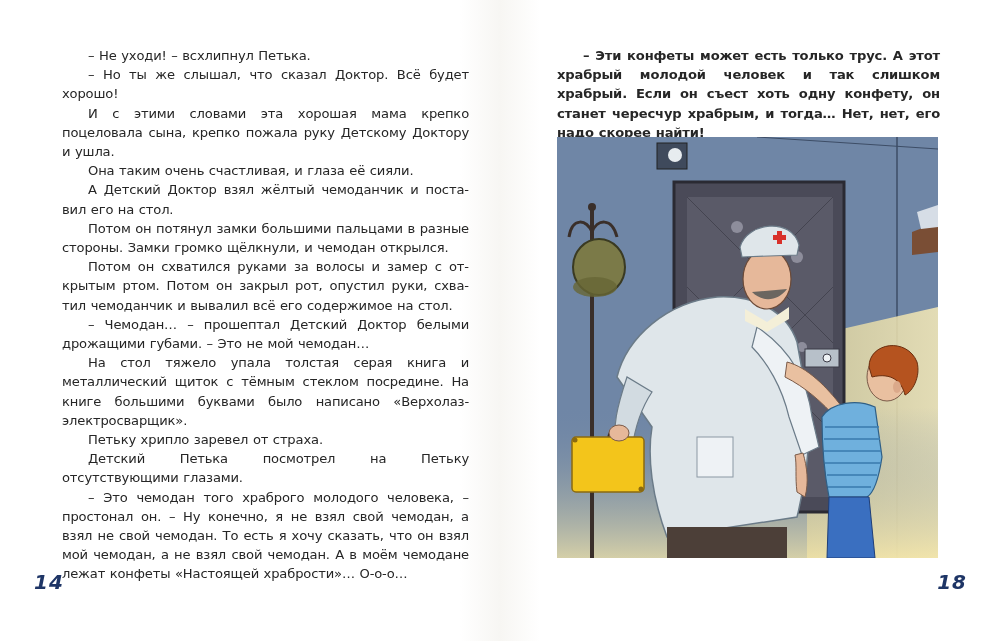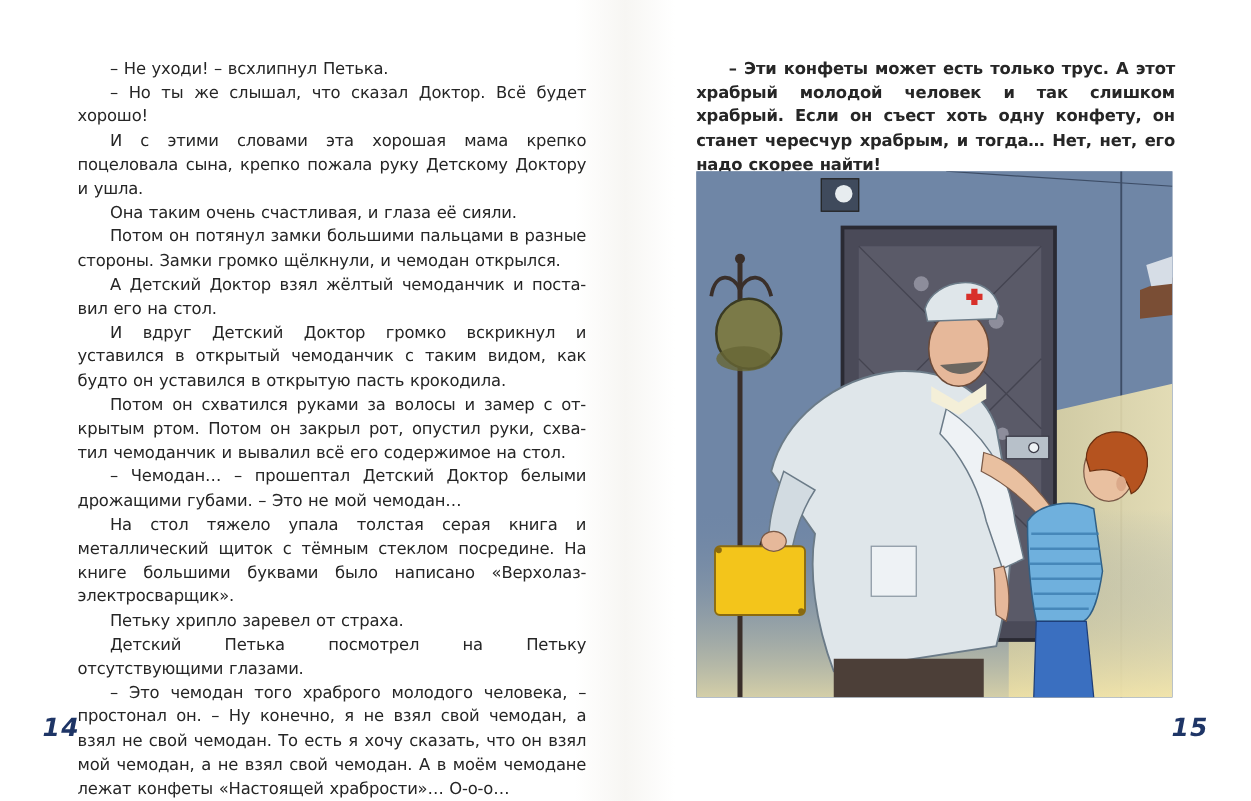--- a/index.html
+++ b/index.html
@@ -62,23 +62,22 @@
 <body>
 
 <div class="spread">
 
   <div class="page left">
     <div class="text-block">
       <p class="para">– Не уходи! – всхлипнул Петька.</p>
       <p class="para">– Но ты же слышал, что сказал Доктор. Всё будет хорошо!</p>
       <p class="para">И с этими словами эта хорошая мама крепко поцелова­ла сына, крепко пожала руку Детскому Доктору и ушла.</p>
       <p class="para">Она таким очень счастливая, и глаза её сияли.</p>
+      <p class="para">А Детский Доктор взял жёлтый чемоданчик и поста­вил его на стол.</p>
       <p class="para">Потом он потянул замки большими пальцами в разные стороны. Замки громко щёлкнули, и чемодан открылся.</p>
-      <p class="para">А Детский Доктор взял жёлтый чемоданчик и поста­вил его на стол.</p>
-      <p class="para">И вдруг Детский Доктор громко вскрикнул и уставился в открытый чемоданчик с таким видом, как будто он уста­вился в открытую пасть крокодила.</p>
       <p class="para">Потом он схватился руками за волосы и замер с от­крытым ртом. Потом он закрыл рот, опустил руки, схва­тил чемоданчик и вывалил всё его содержимое на стол.</p>
       <p class="para">– Чемодан… – прошептал Детский Доктор белыми дрожащими губами. – Это не мой чемодан…</p>
       <p class="para">На стол тяжело упала толстая серая книга и металличе­ский щиток с тёмным стеклом посредине. На книге больши­ми буквами было написано «Верхолаз-электросварщик».</p>
       <p class="para">Петьку хрипло заревел от страха.</p>
       <p class="para">Детский Петька посмотрел на Петьку отсутствующими глазами.</p>
       <p class="para">– Это чемодан того храброго молодого человека, – про­стонал он. – Ну конечно, я не взял свой чемодан, а взял не свой чемодан. То есть я хочу сказать, что он взял мой чемодан, а не взял свой чемодан. А в моём чемодане ле­жат конфеты «Настоящей храбрости»… О-о-о…</p>
 
     </div>
     <div class="page-number">14</div>
   </div>
@@ -191,15 +190,15 @@
 
           <ellipse cx="330" cy="240" rx="20" ry="24" fill="#e9c0a0" stroke="#7a5a48" stroke-width="1"></ellipse>
 
           <path d="M312,230 C312,205 350,200 360,225 C364,240 355,255 348,258 C345,245 335,235 315,240 Z" fill="#b5531f" stroke="#6a2f10" stroke-width="1"></path>
 
           <ellipse cx="340" cy="250" rx="4" ry="6" fill="#dba98a"></ellipse>
         </g>
       </svg>
     </div>
 
-    <div class="page-number">15</div>
+    <div class="page-number">18</div>
   </div>
 </div>
 
 </body></html>

